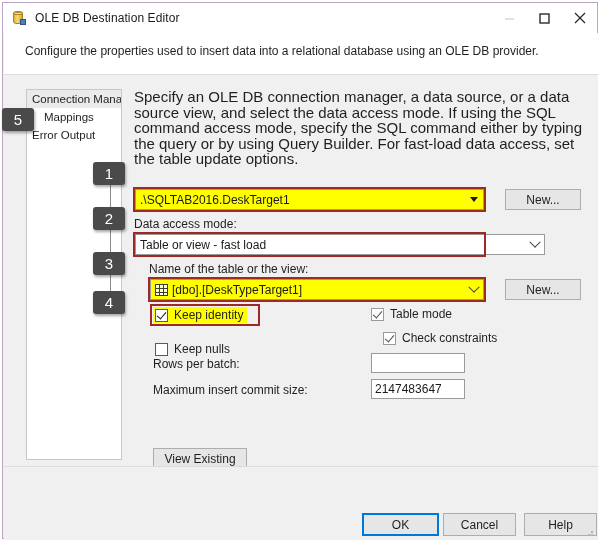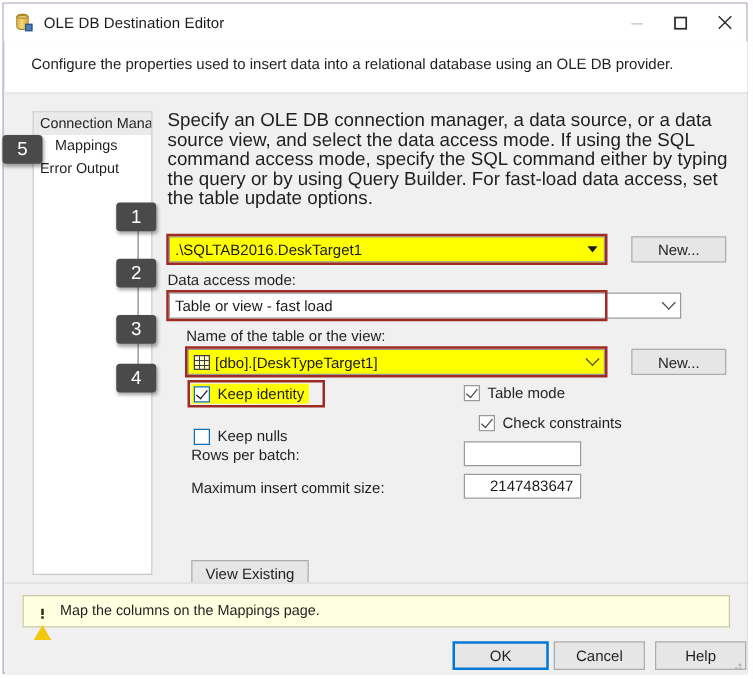--- a/index.html
+++ b/index.html
@@ -300,21 +300,21 @@
   .tinput {
     position: absolute;
     box-sizing: border-box;
     border: 1px solid #9a9a9a;
     background: #ffffff;
     height: 20px;
     font-size: 12px;
     color: #1a1a1a;
     display: flex;
     align-items: center;
-    padding-left: 20px;
+    padding-left: 3px;
   }
 
   
   .footer {
     position: absolute;
     left: 1px;
     top: 463px;
     width: 594px;
     height: 73px;
     background: #f0f0f0;
@@ -503,28 +503,20 @@
         <div class="tinput" style="left:237px; top:264px; width:94px;" title=""></div>
 
         <div class="field-label" style="left:19px; top:294px;">Maximum insert commit size:</div>
         <div class="tinput" style="left:237px; top:290px; width:94px;">2147483647</div>
 
         <div class="btn" style="left:19px; top:359px; width:94px; height:22px;">View Existing</div>
       </div>
     </div>
 
     <div class="footer">
-      <div class="warnbar">
-        <span class="warn-ico">
-          <span class="warn-tri"></span>
-          <span class="warn-bang"></span>
-          <span class="warn-dot"></span>
-        </span>
-        <span class="warn-text">Map the columns on the Mappings page.</span>
-      </div>
       <div class="btn default" style="left:358px; top:46px; width:77px; height:23px;">OK</div>
       <div class="btn" style="left:439px; top:46px; width:73px; height:23px;">Cancel</div>
       <div class="btn" style="left:520px; top:46px; width:73px; height:23px;">Help</div>
       <div class="resize-grip">
         <i style="left:7px; top:7px;"></i>
         <i style="left:4px; top:7px;"></i>
         <i style="left:7px; top:4px;"></i>
       </div>
     </div>
   </div>

